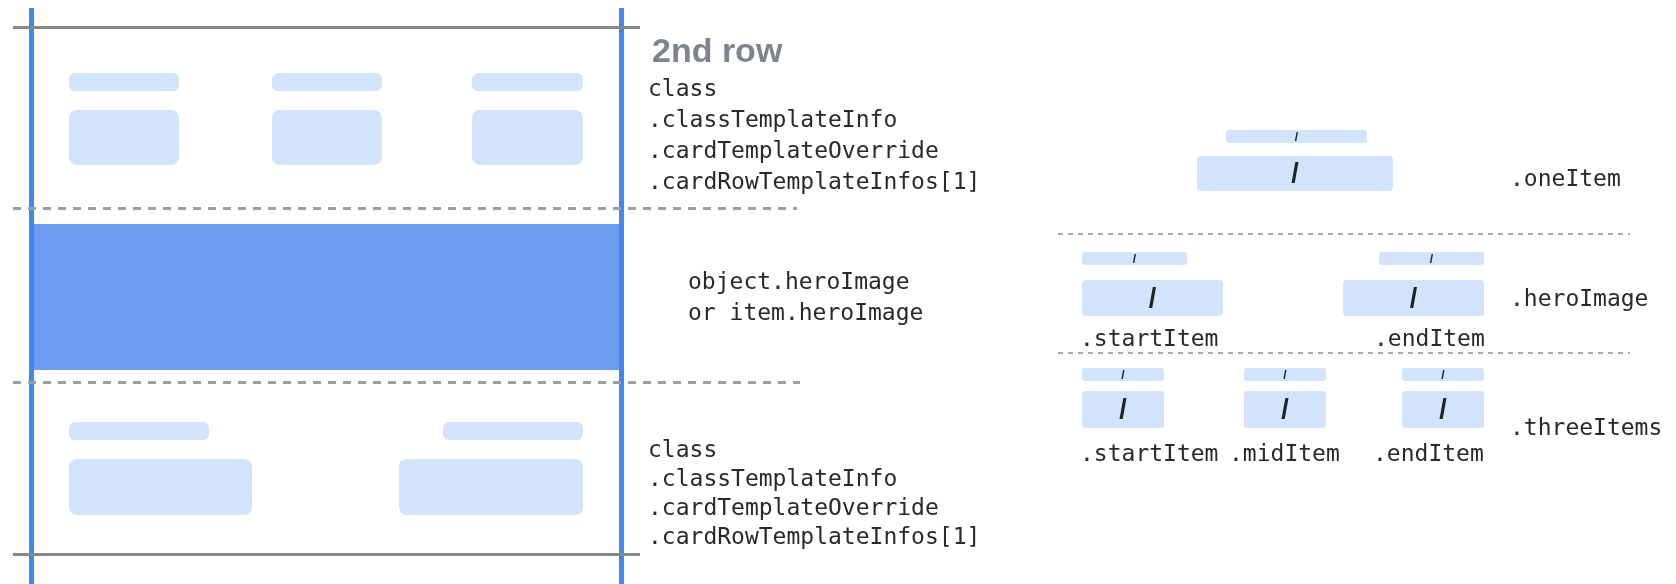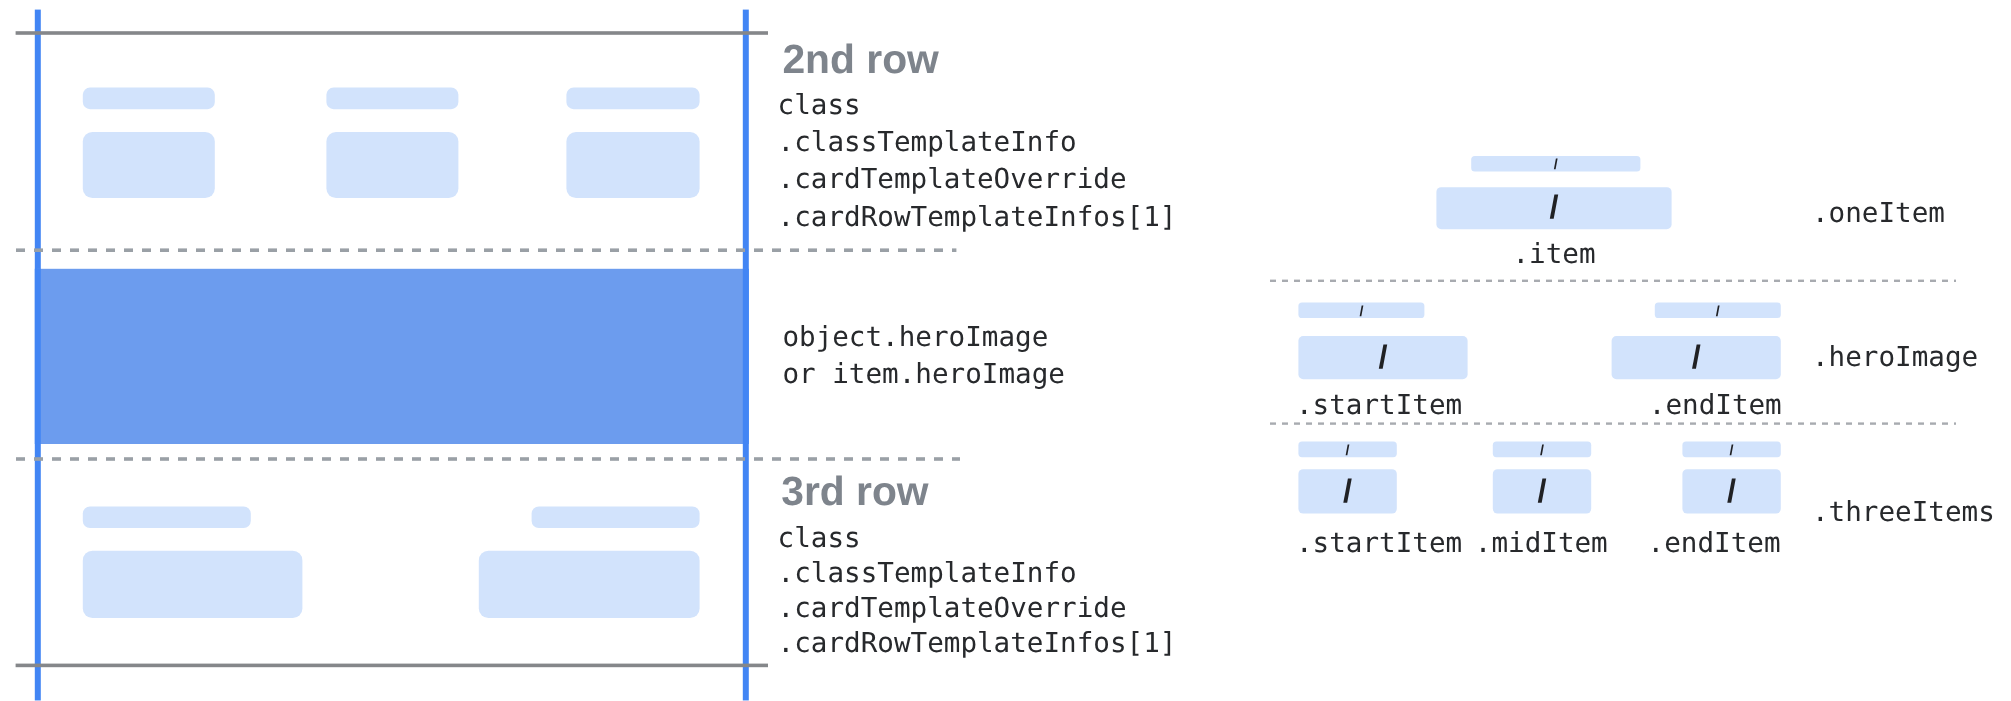--- a/index.html
+++ b/index.html
@@ -63,40 +63,38 @@
   <div class="abs block" style="left:399px;top:459px;width:184px;height:56px;"></div>
 
   <div class="abs heading" style="left:652px;top:32px;">2nd row</div>
   <div class="abs" style="left:648px;top:73px;">
     <div class="code">class</div>
     <div class="code">.classTemplateInfo</div>
     <div class="code">.cardTemplateOverride</div>
     <div class="code">.cardRowTemplateInfos[1]</div>
   </div>
 
-  <div class="abs" style="left:652px;top:266px;">
+  <div class="abs" style="left:688px;top:266px;">
     <div class="code">object.heroImage</div>
     <div class="code">or item.heroImage</div>
   </div>
 
-  <div class="abs heading" style="left:651px;top:392px;">3rd row</div>
   <div class="abs" style="left:648px;top:435px;">
     <div class="code code29">class</div>
     <div class="code code29">.classTemplateInfo</div>
     <div class="code code29">.cardTemplateOverride</div>
     <div class="code code29">.cardRowTemplateInfos[1]</div>
   </div>
 
   <div class="abs slashbar" style="left:1226px;top:130px;width:141px;height:13px;">
     <span class="slash-sm">/</span>
   </div>
   <div class="abs slashbar" style="left:1197px;top:156px;width:196px;height:35px;border-radius:4px;">
     <span class="slash-lg">/</span>
   </div>
-  <div class="abs code code24 tc" style="left:1197px;top:200px;width:196px;">.item</div>
   <div class="abs code code24" style="left:1510px;top:166px;text-align:center;">.oneItem</div>
 
   <div class="abs dashed-fine" style="left:1058px;top:233px;width:572px;"></div>
 
   <div class="abs slashbar" style="left:1082px;top:252px;width:105px;height:13px;">
     <span class="slash-sm">/</span>
   </div>
   <div class="abs slashbar" style="left:1082px;top:280px;width:141px;height:36px;border-radius:4px;">
     <span class="slash-lg">/</span>
   </div>

